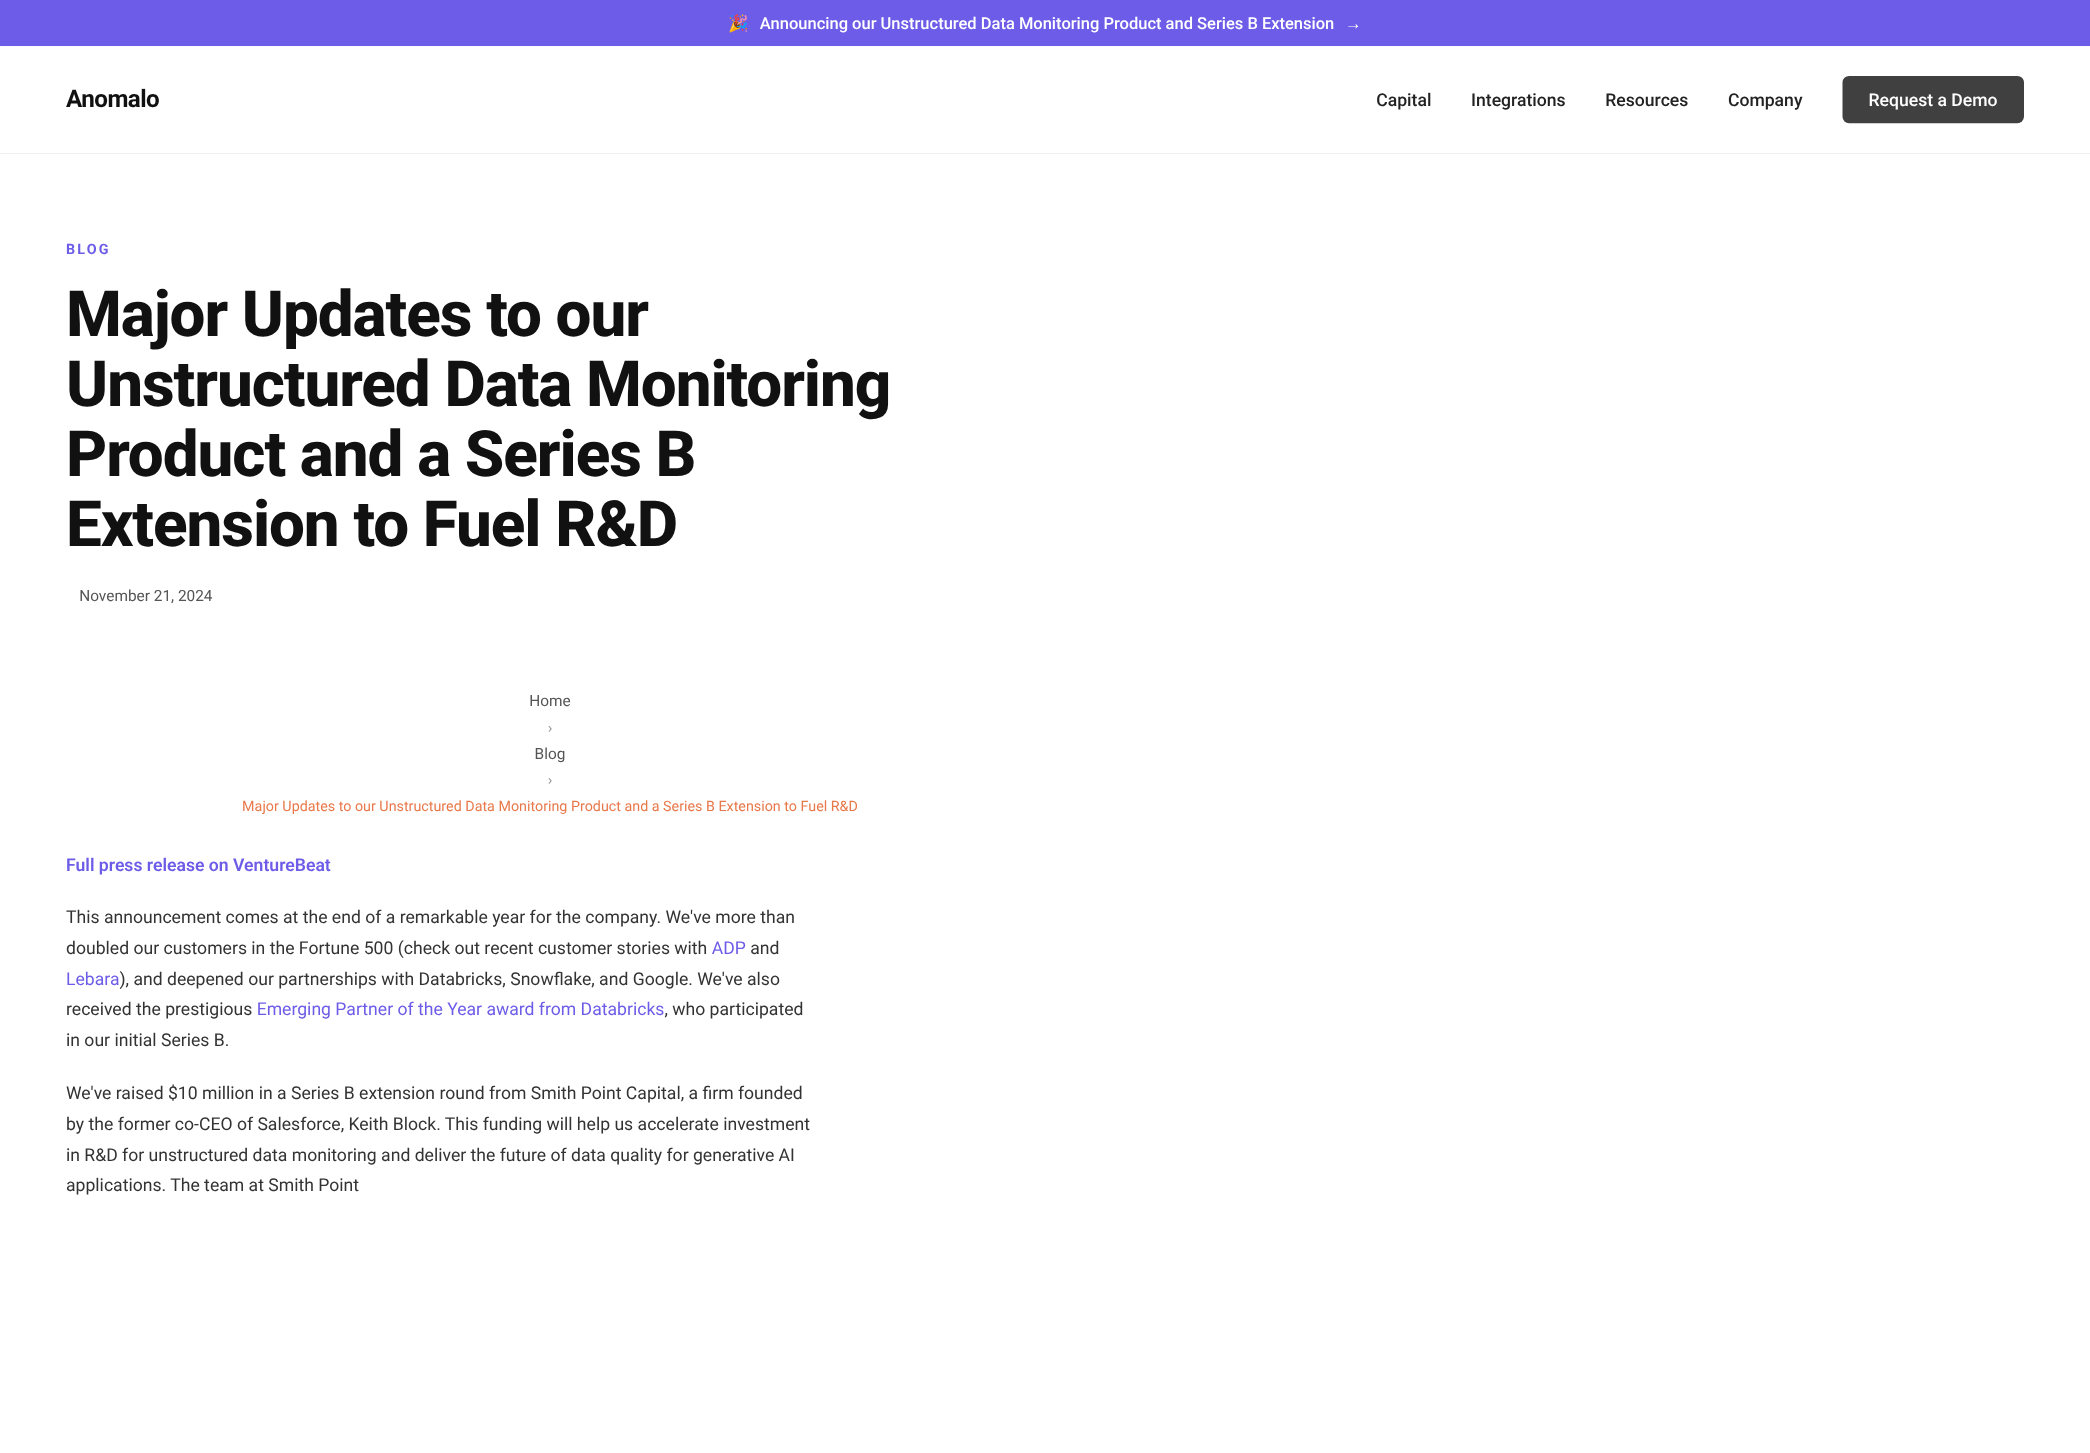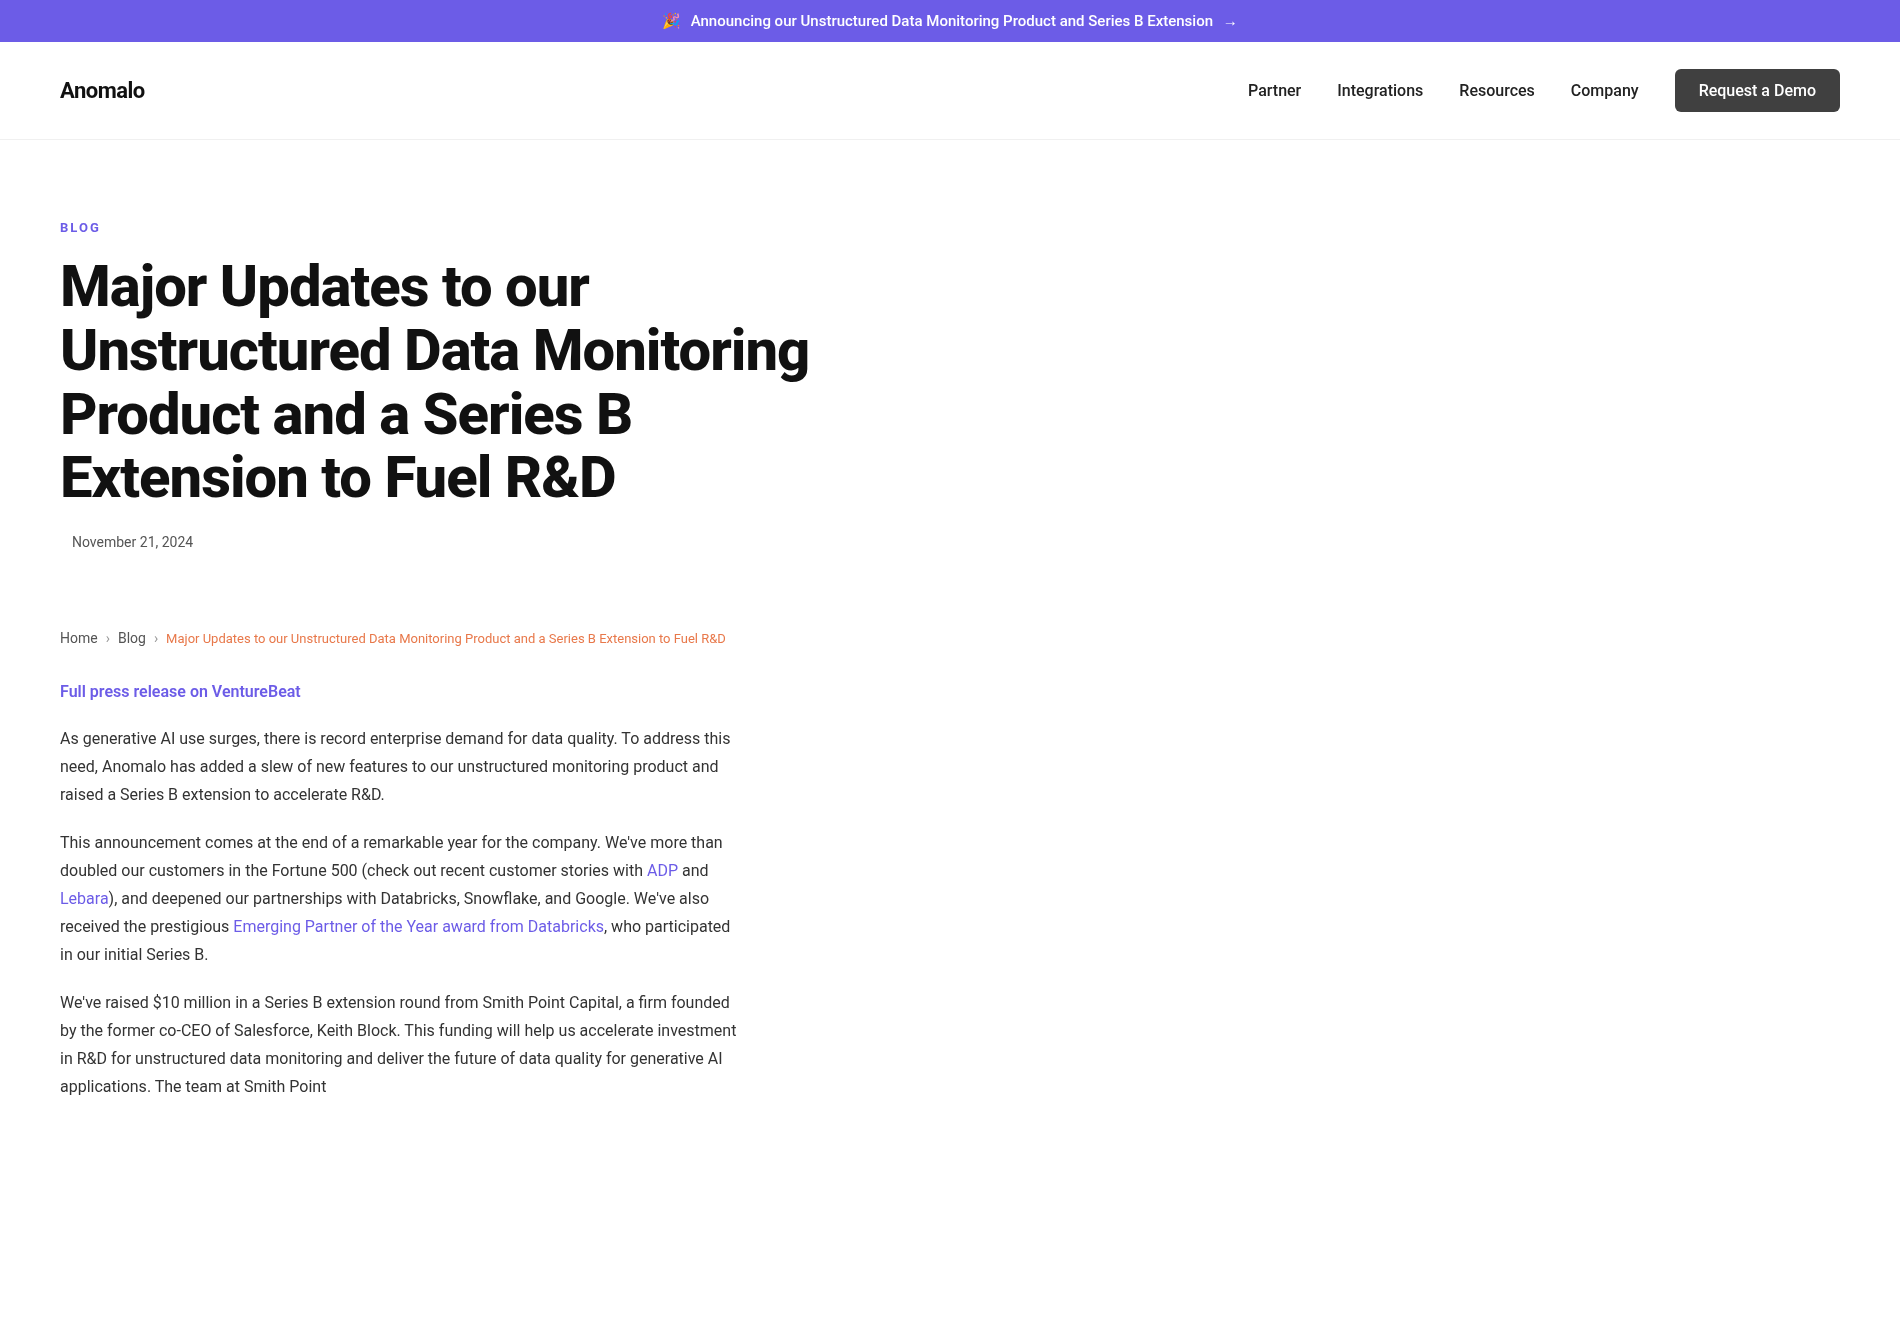--- a/index.html
+++ b/index.html
@@ -112,20 +112,21 @@
 
     
     .breadcrumb {
       display: flex;
       align-items: center;
       gap: 8px;
       font-size: 14px;
       color: #555;
       margin-bottom: 36px;
       flex-wrap: wrap;
+      flex-direction: column;
     }
 
     .breadcrumb a {
       color: #555;
       text-decoration: none;
     }
 
     .breadcrumb .separator {
       color: #999;
     }
@@ -177,21 +178,21 @@
     <span class="emoji">🎉</span>
     <span>Announcing our Unstructured Data Monitoring Product and Series B Extension</span>
     <span class="arrow">→</span>
   </a>
 </div>
 
 <nav>
   <a href="#" class="nav-logo">Anomalo</a>
   <ul class="nav-links">
     <li>
-      <a href="#">Partner</a>
+      <a href="#">Capital</a>
     </li>
     <li>
       <a href="#">Integrations</a>
     </li>
     <li>
       <a href="#">Resources</a>
     </li>
     <li>
       <a href="#">Company</a>
     </li>
@@ -214,21 +215,20 @@
     <span class="separator">›</span>
     <a href="#">Blog</a>
     <span class="separator">›</span>
     <span class="current">Major Updates to our Unstructured Data Monitoring Product and a Series B Extension to Fuel R&amp;D</span>
   </div>
 
   <div class="article-body">
 
     <a href="#" class="press-release-link">Full press release on VentureBeat</a>
 
-    <p>As generative AI use surges, there is record enterprise demand for data quality. To address this need, Anomalo has added a slew of new features to our unstructured monitoring product and raised a Series B extension to accelerate R&amp;D.</p>
 
     <p>
       <span>This announcement comes at the end of a remarkable year for the company. We've more than doubled our customers in the Fortune 500 (check out recent customer stories with </span><a href="#">ADP</a><span> and </span><a href="#">Lebara</a><span>), and deepened our partnerships with Databricks, Snowflake, and Google. We've also received the prestigious </span><a href="#">Emerging Partner of the Year award from Databricks</a><span>, who participated in our initial Series B.</span>
     </p>
 
 
     <p>We've raised $10 million in a Series B extension round from Smith Point Capital, a firm founded by the former co-CEO of Salesforce, Keith Block. This funding will help us accelerate investment in R&amp;D for unstructured data monitoring and deliver the future of data quality for generative AI applications. The team at Smith Point</p>
 
   </div>
 </div>

